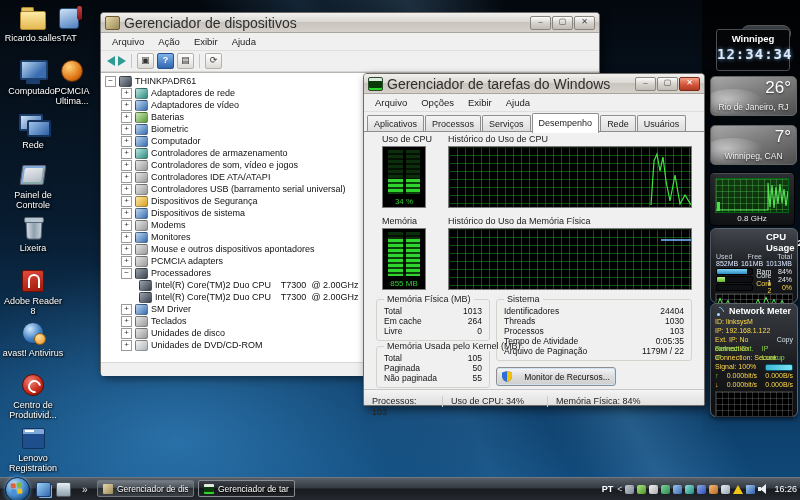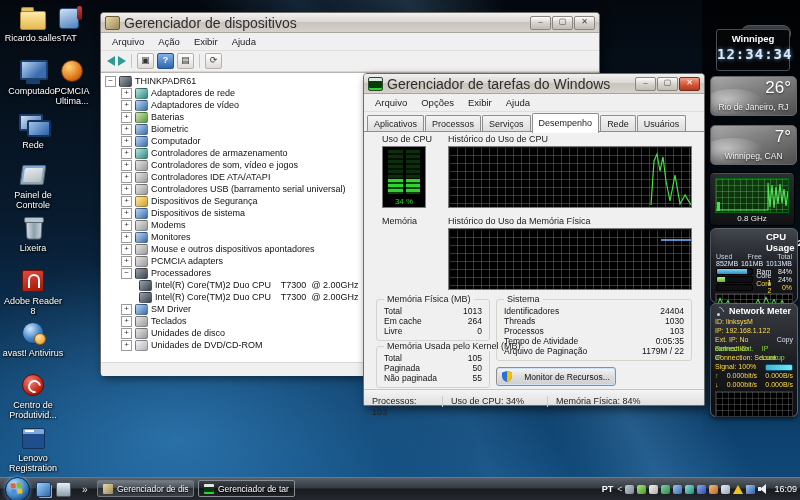--- a/index.html
+++ b/index.html
@@ -520,20 +520,26 @@
           </div>
         <div class="gauge-val">34 %</div>
       </div>
       <div class="graphbox" style="left:84px;top:14px;">
         <svg viewBox="0 0 242 60" preserveAspectRatio="none">
           <polyline points="202,58 205,14 208,7 211,24 214,10 217,34 221,54 226,28 231,57 236,48 242,58" fill="none" stroke="#3ee63e" stroke-width="1.2"></polyline>
         </svg>
       </div>
       <span class="plabel" style="left:18px;top:84px;">Memória</span>
       <span class="plabel" style="left:84px;top:84px;">Histórico do Uso da Memória Física</span>
+      <div class="gaugebox" style="left:18px;top:96px;">
+        <div class="gauge-area">
+            <div class="gauge-fill" style="height:84%;"></div>
+          </div>
+        <div class="gauge-val">855 MB</div>
+      </div>
       <div class="graphbox" style="left:84px;top:96px;">
         <svg viewBox="0 0 242 60" preserveAspectRatio="none">
           <polyline points="212,11 242,11" fill="none" stroke="#5b8fc9" stroke-width="2"></polyline>
         </svg>
       </div>
 
       <div class="groupbox" style="left:12px;top:167px;width:112px;height:40px;">
         <span class="gb-title">Memória Física (MB)</span>
         <div class="gb-rows">
           <div class="gb-row">
@@ -640,17 +646,17 @@
       <span class="tico" style="background:linear-gradient(135deg,#f0f0f0,#b0b0b0);"></span>
       <span class="tico" style="background:linear-gradient(135deg,#7fd49a,#2e8a50);"></span>
       <span class="tico" style="background:linear-gradient(135deg,#9fc6ef,#3a6cb0);"></span>
       <span class="tico" style="background:linear-gradient(135deg,#8fe0d8,#1f8a80);"></span>
       <span class="tico" style="background:linear-gradient(135deg,#8fa8e8,#2a4fb8);"></span>
       <span class="tico" style="background:linear-gradient(135deg,#f0b87f,#c06a1a);"></span>
       <span class="tico" style="background:linear-gradient(135deg,#e8eef4,#9aa8b4);"></span>
       <span class="warn-tri"></span>
       <span class="tico" style="background:linear-gradient(135deg,#9fc6ef,#2d5fa8);border-radius:1px;"></span>
       <span class="spk"></span>
-      <span class="tray-clock">16:09</span>
+      <span class="tray-clock">16:26</span>
     </div>
   </div>
 
 </div>
 
 </body></html>

